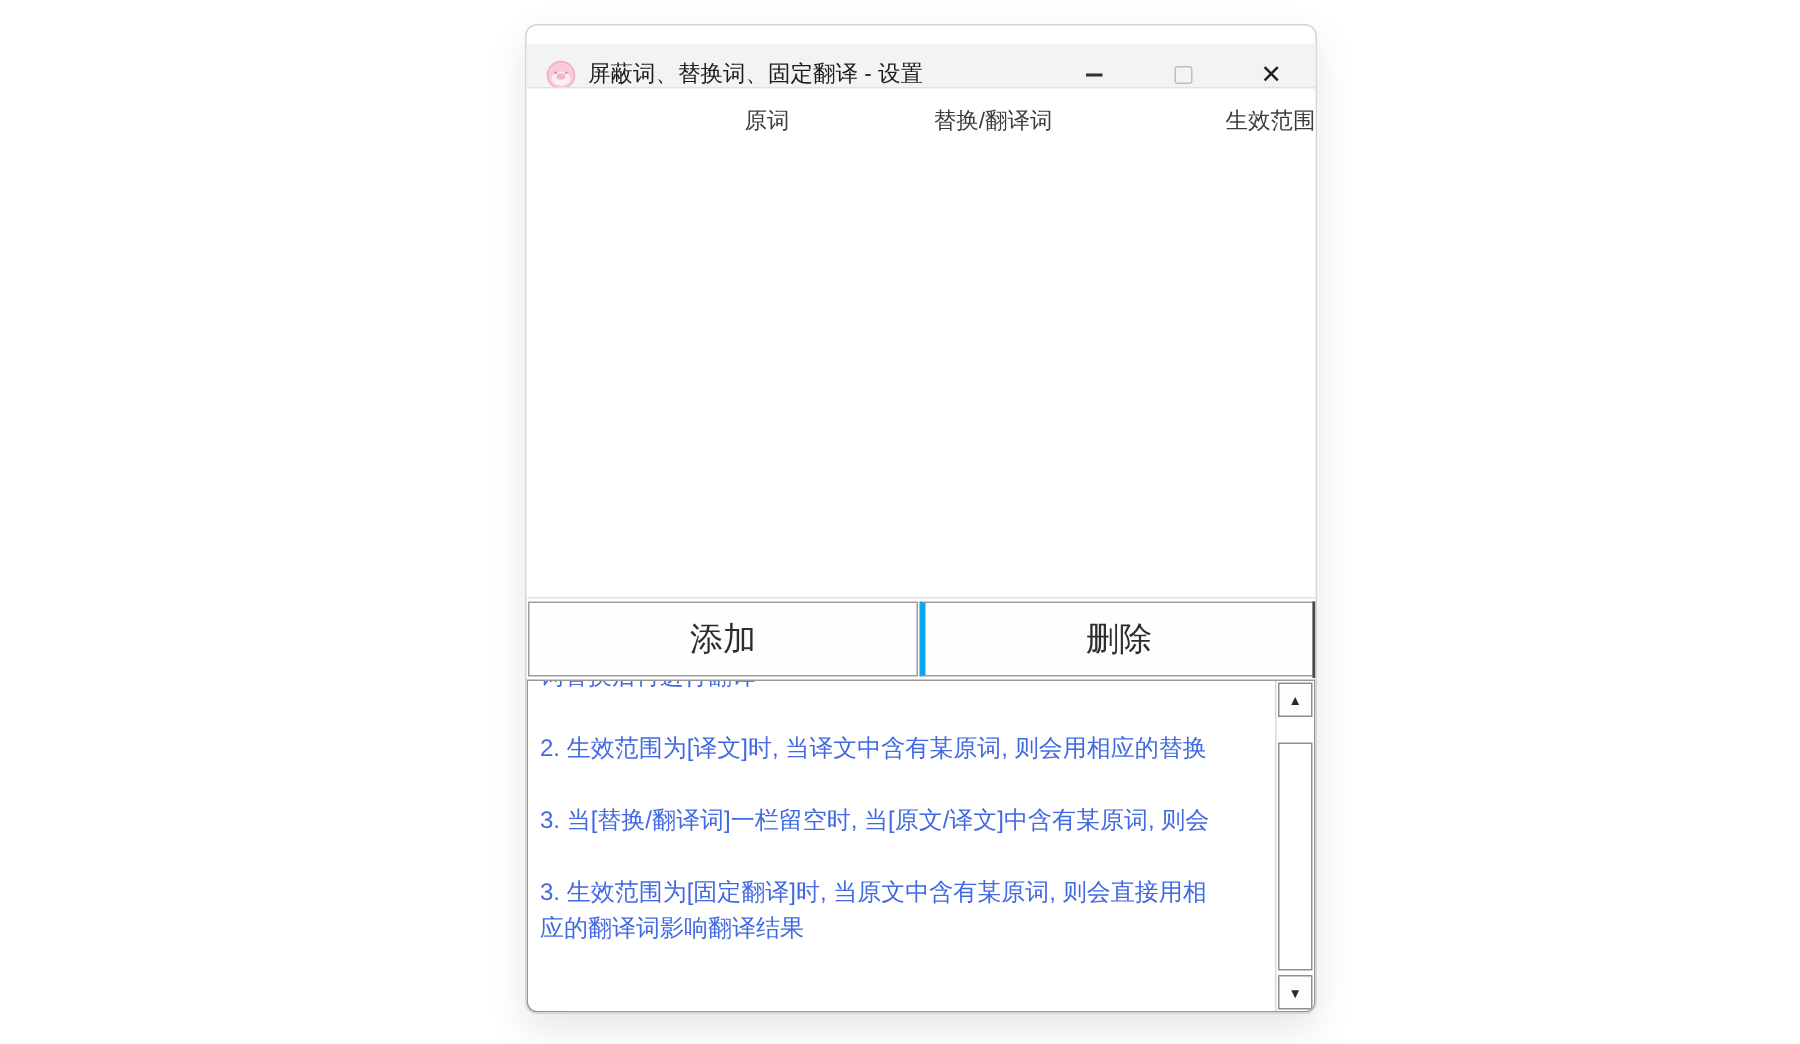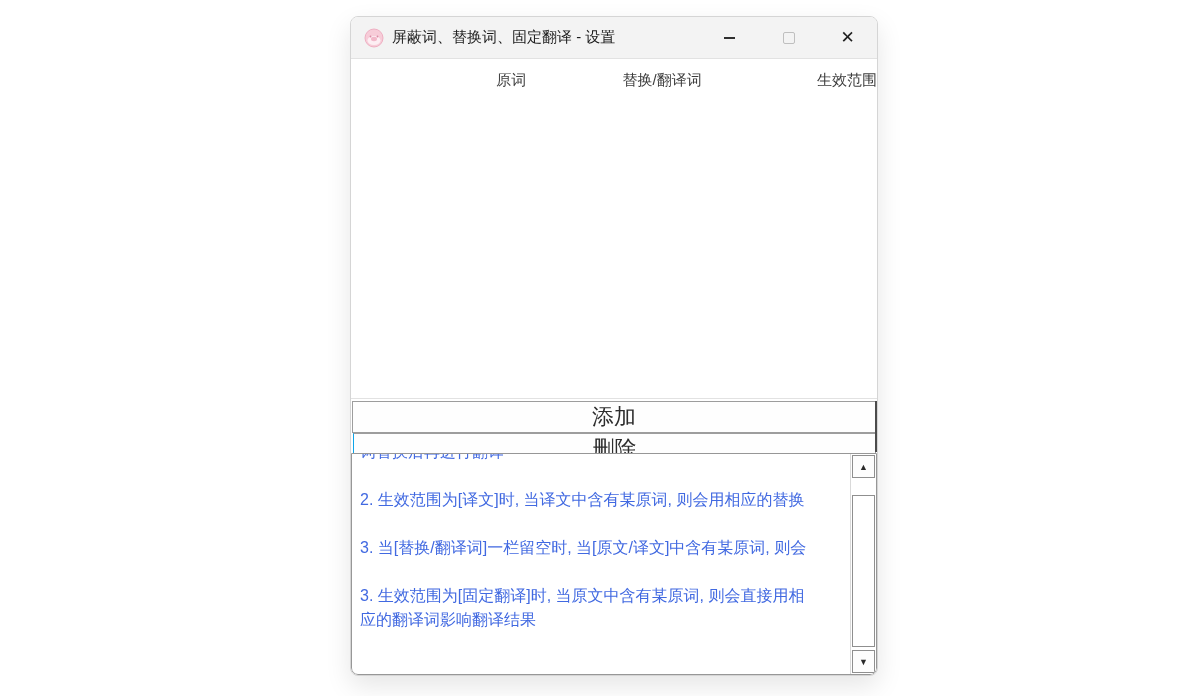--- a/index.html
+++ b/index.html
@@ -22,21 +22,21 @@
     border: 1px solid #d5d5d5;
     border-radius: 8px;
     box-shadow: 0 10px 26px rgba(0,0,0,0.10);
     box-sizing: border-box;
     overflow: hidden;
   }
 
   
   .titlebar {
     position: absolute;
-    left: 0; top: 0; right: 0;
+    left: 0; top: 12px; right: 0;
     height: 41px;
     background: #f3f3f3;
     display: flex;
     align-items: center;
     padding-left: 13px;
     box-sizing: border-box;
   }
   .app-icon { width: 20px; height: 20px; flex: 0 0 auto; }
   .title-text {
     margin-left: 8px;
@@ -95,36 +95,35 @@
   }
   .table-body { position: absolute; left:0; right:0; top:40px; bottom:0; }
 
   
   .btnrow {
     position: absolute;
     left: 1px; right: 1px;
     top: 384px;
     height: 50px;
     display: flex;
-    flex-direction: column;
   }
   .big-btn {
     flex: 1 1 0;
     background: #fefefe;
     border: 1px solid #9d9d9d;
     font-size: 22px;
     color: #2d2d2d;
     display: flex;
     align-items: center;
     justify-content: center;
     font-family: inherit;
     padding: 0;
     cursor: pointer;
   }
-  .big-btn + .big-btn { border-left: 1px solid #0ea5e9; margin-left: 1px; font-family: Liberation Mono, monospace; }
+  .big-btn + .big-btn { border-left: 4px solid #0ea5e9; margin-left: 1px; font-family: Liberation Mono, monospace; }
   .btnrow-edge {
     position: absolute;
     right: 0;
     top: 384px;
     width: 2px;
     height: 51px;
     background: #4b4b4b;
     z-index: 6;
   }
 

